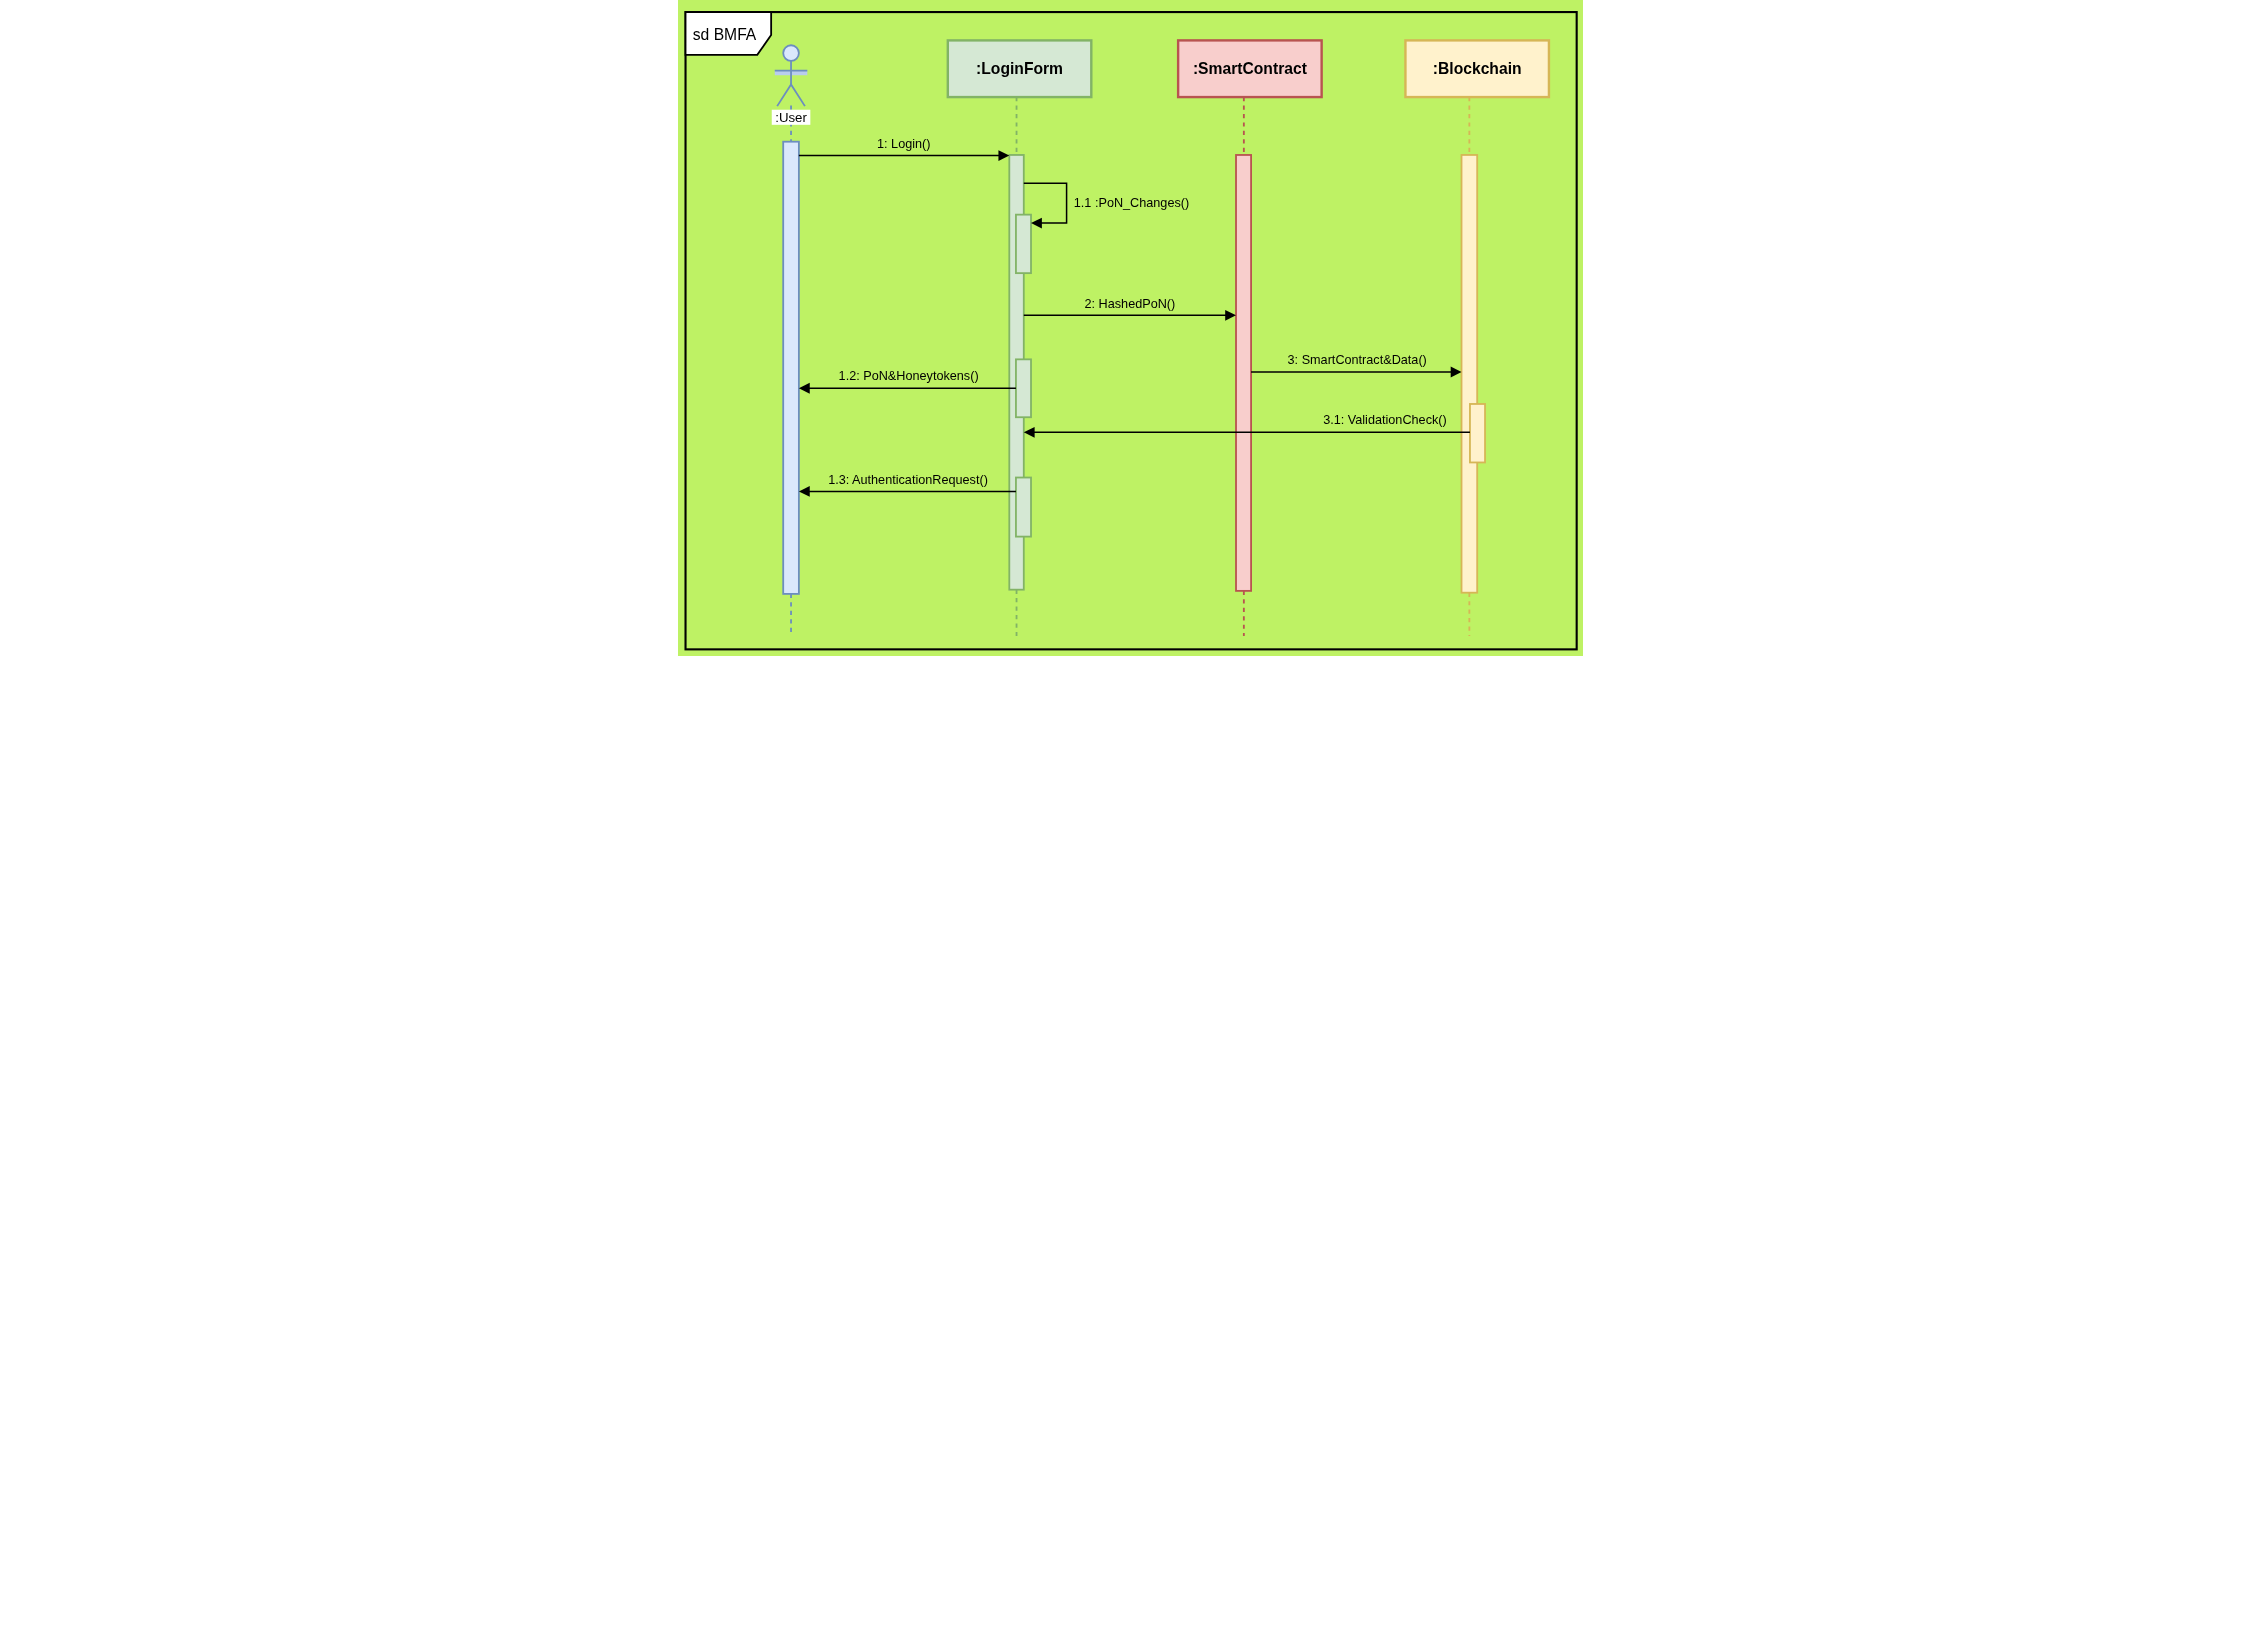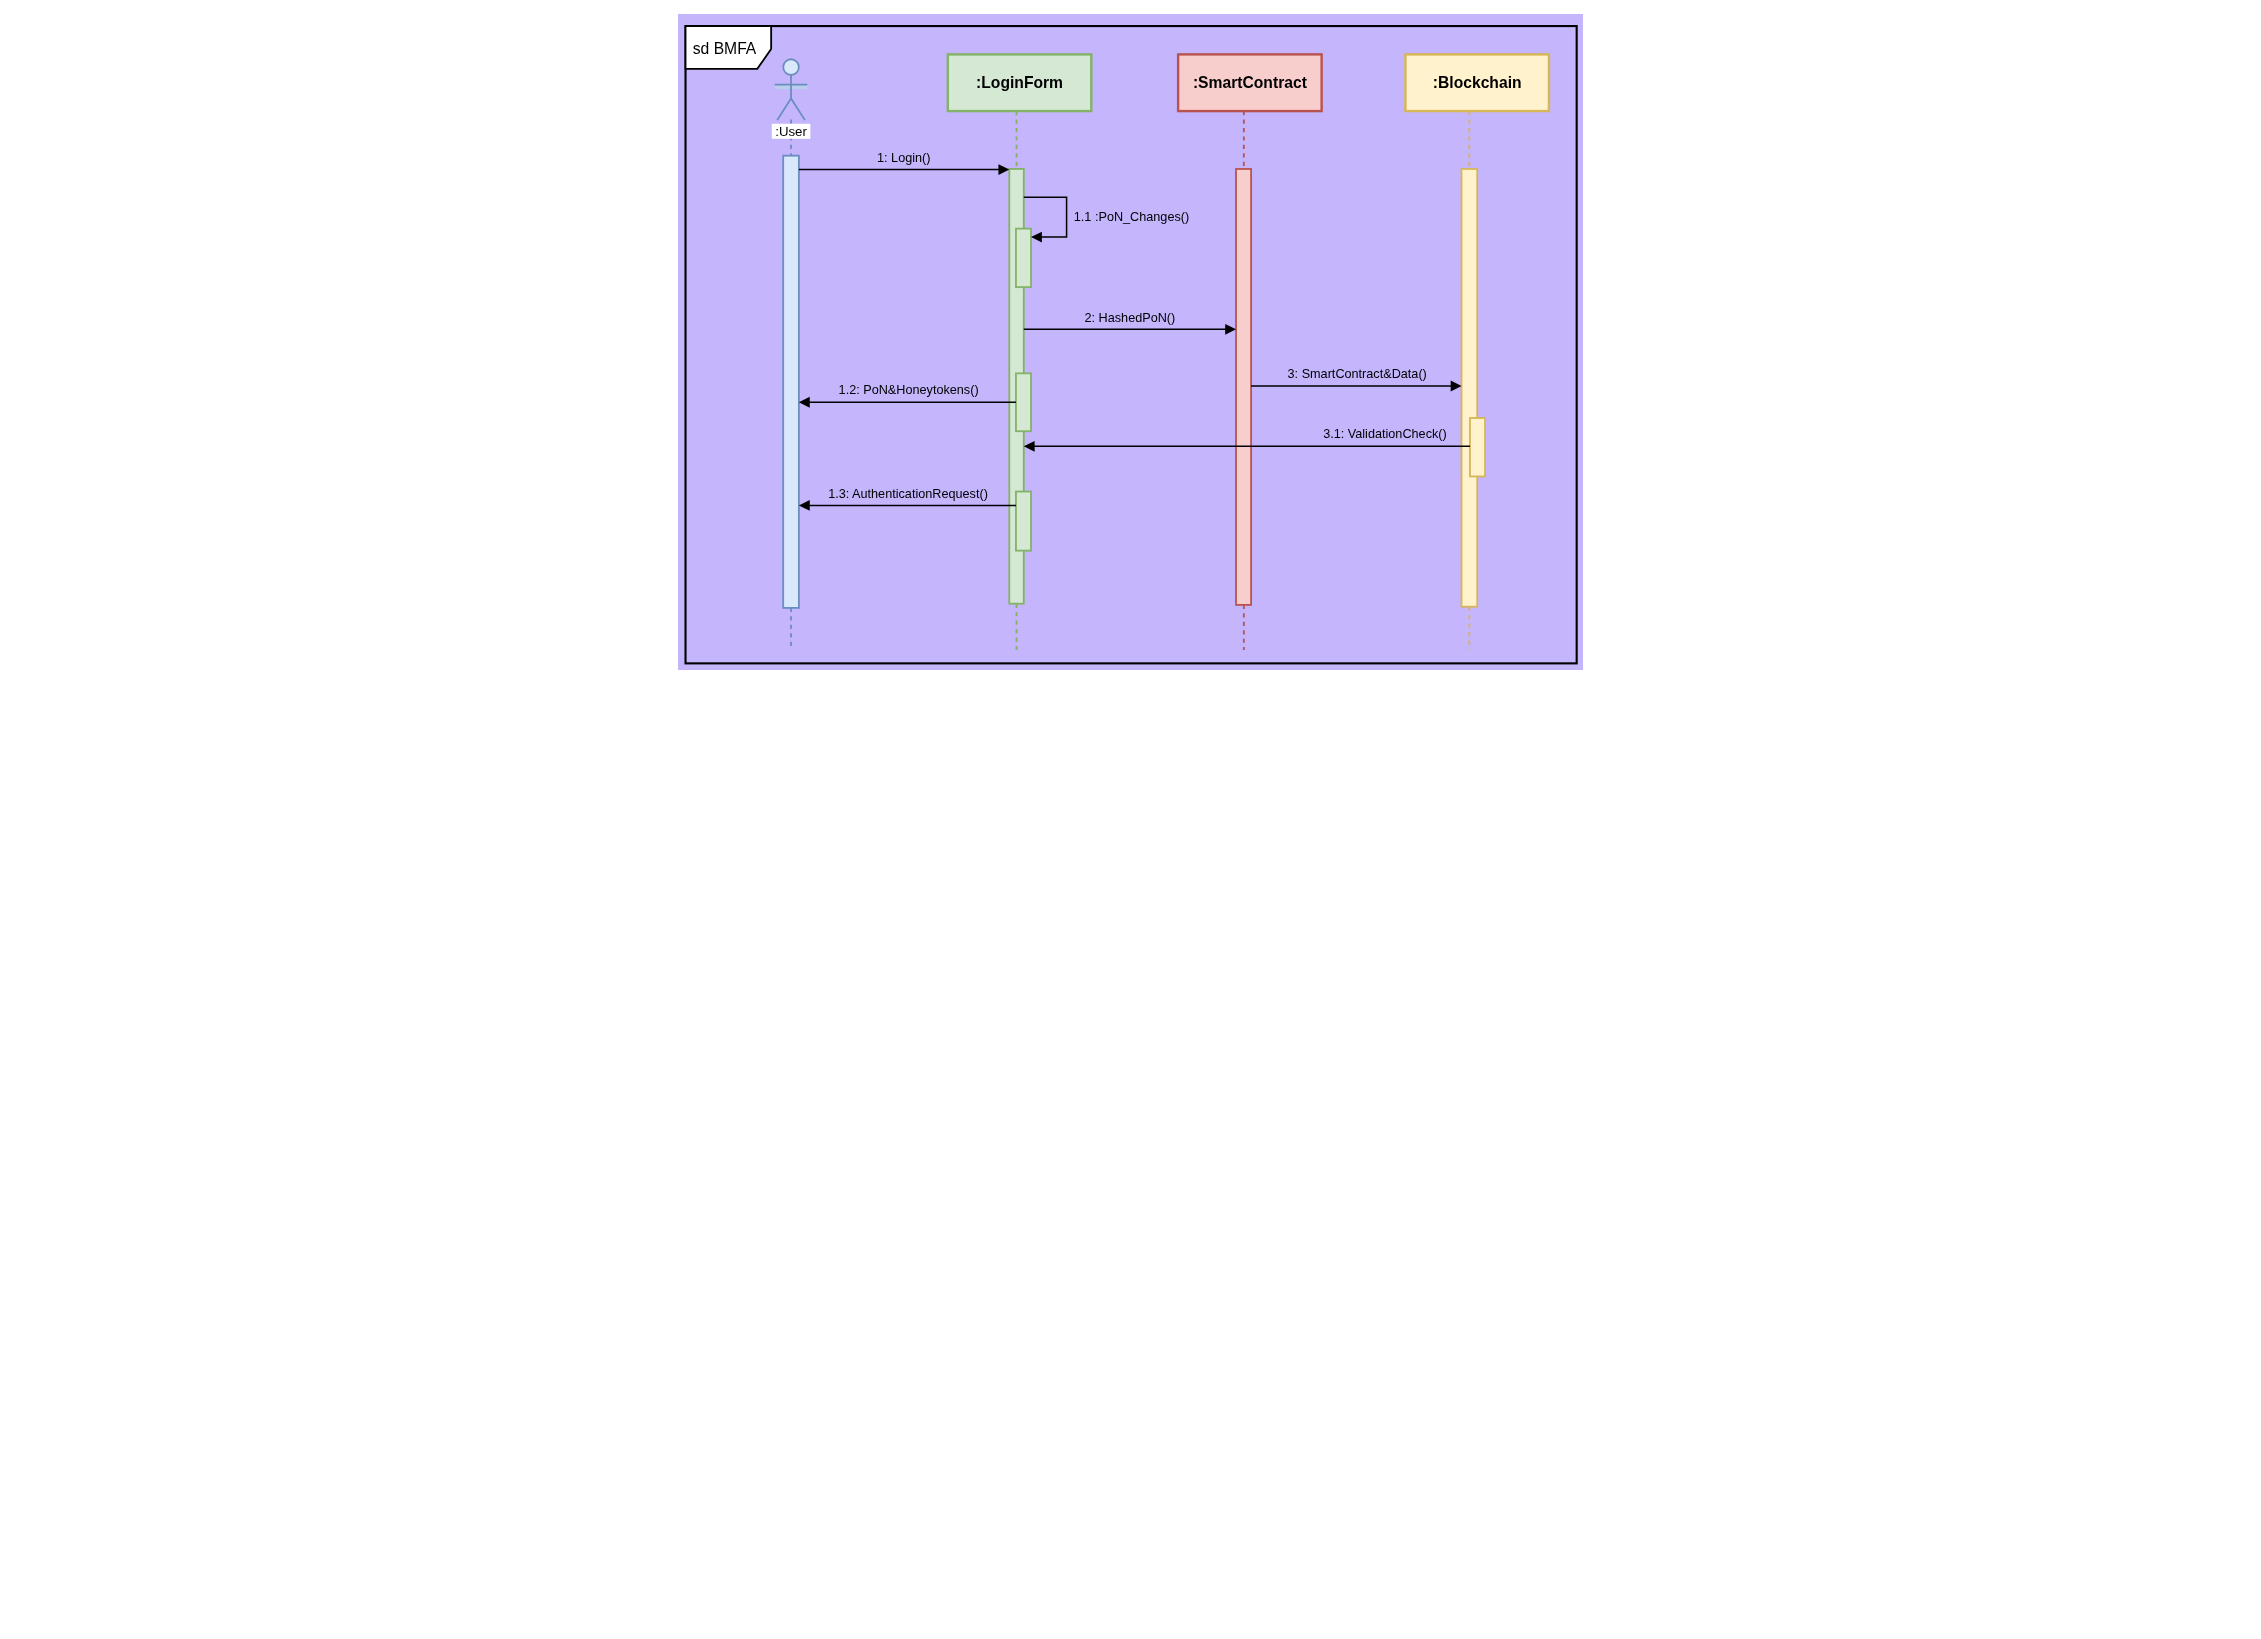--- a/index.html
+++ b/index.html
@@ -1,21 +1,21 @@
 <!DOCTYPE html>
 <html style="font-size:9.7px"><head>
 <meta charset="utf-8">
 <style>
   html,body{margin:0;padding:0;background:#ffffff;}
   .stage{
     width:905px;height:656px;
-    background:#c4b5fd;
+    background:#bef264;
     font-family:"Liberation Sans", sans-serif;
     position:relative;
-    margin:14px auto;
+    margin:0 auto;
   }
   svg{display:block;}
   text{font-family:"Liberation Sans", sans-serif; fill:#000000;}
   .head-label{font-size:26px;font-weight:bold;}
   .msg-label{font-size:21px;}
   .actor-label{font-size:22px;}
   .frame-label{font-size:26px;font-weight:500;}
 </style>
 </head>
 <body>

